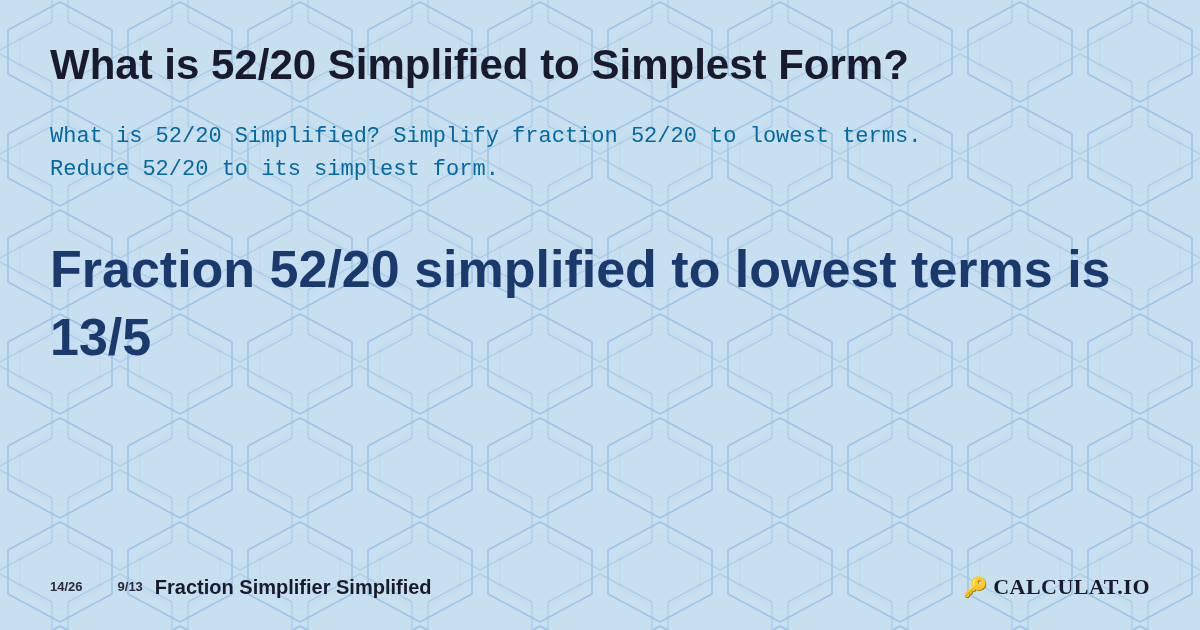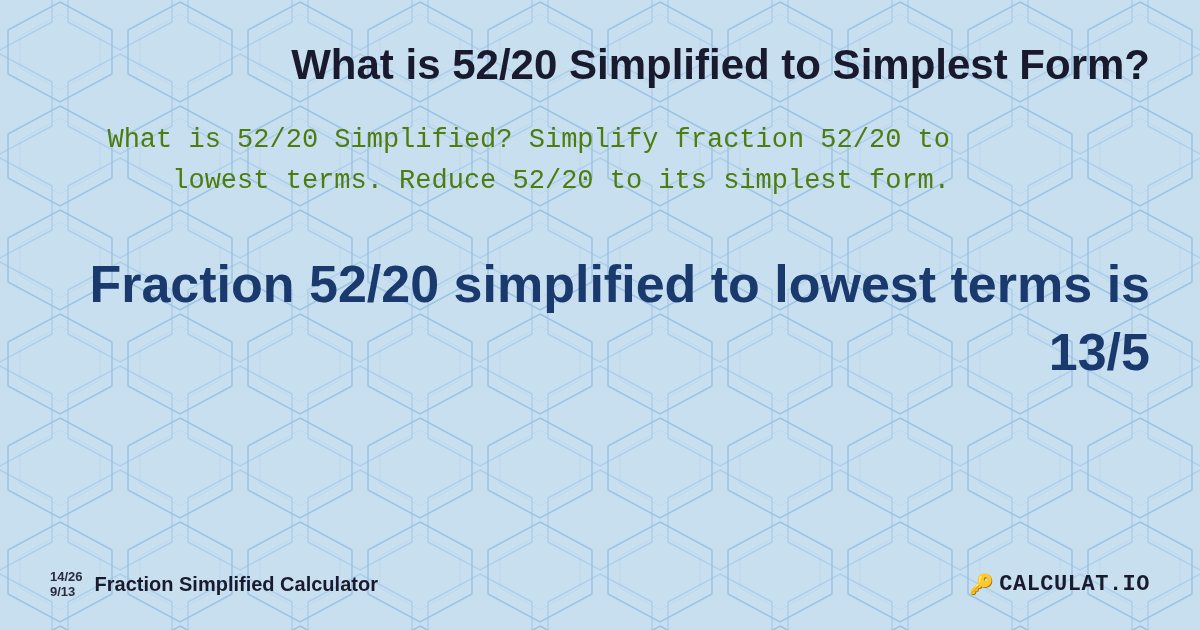--- a/index.html
+++ b/index.html
@@ -33,35 +33,34 @@
       z-index: 1;
       padding: 40px 50px 30px 50px;
       height: 100%;
       display: flex;
       flex-direction: column;
       justify-content: space-between;
     }
 
     .main-content {
       flex: 1;
-      text-align: right;
     }
 
     .page-title {
       font-size: 42px;
       font-weight: bold;
       color: #1a1a2e;
       line-height: 1.2;
       margin-bottom: 30px;
       font-family: Arial, Helvetica, sans-serif;
     }
 
     .description {
-      font-size: 27px;
-      color: #4d7c0f;
+      font-size: 22px;
+      color: #0369a1;
       line-height: 1.5;
       margin-bottom: 50px;
       font-family: 'Courier New', Courier, monospace;
       max-width: 900px;
     }
 
     .result-section {
       margin-top: 10px;
     }
 
@@ -81,46 +80,47 @@
     }
 
     .footer-left {
       display: flex;
       align-items: center;
       gap: 12px;
     }
 
     .footer-fractions {
       display: flex;
-      flex-direction: column;
+      flex-direction: row;
       font-size: 13px;
       font-weight: bold;
       color: #2a2a3e;
       font-family: Arial, sans-serif;
       line-height: 1.2;
+      gap: 35px;
     }
 
     .footer-brand {
       font-size: 20px;
       font-weight: bold;
       color: #1a1a2e;
       font-family: Arial, Helvetica, sans-serif;
     }
 
     .footer-logo {
       display: flex;
       align-items: center;
       gap: 5px;
     }
 
     .logo-text {
       font-size: 22px;
       font-weight: bold;
       color: #1a1a2e;
-      font-family: Liberation Mono, monospace;
+      font-family: Liberation Serif, serif;
       letter-spacing: 0.5px;
       text-align: right;
     }
 
     .logo-icon {
       font-size: 20px;
       color: #2a2a3e;
     }
   </style>
 </head>
@@ -151,21 +151,21 @@
       <p class="result-text">Fraction 52/20 simplified to lowest terms is 13/5</p>
     </div>
   </div>
 
   <div class="footer">
     <div class="footer-left">
       <div class="footer-fractions">
         <span>14/26</span>
         <span>9/13</span>
       </div>
-      <span class="footer-brand">Fraction Simplified Calculator</span>
+      <span class="footer-brand">Fraction Simplifier Simplified</span>
     </div>
 
     <div class="footer-logo">
       <span class="logo-icon">🔑</span>
       <span class="logo-text">CALCULAT.IO</span>
     </div>
   </div>
 </div>
 
 </body></html>

